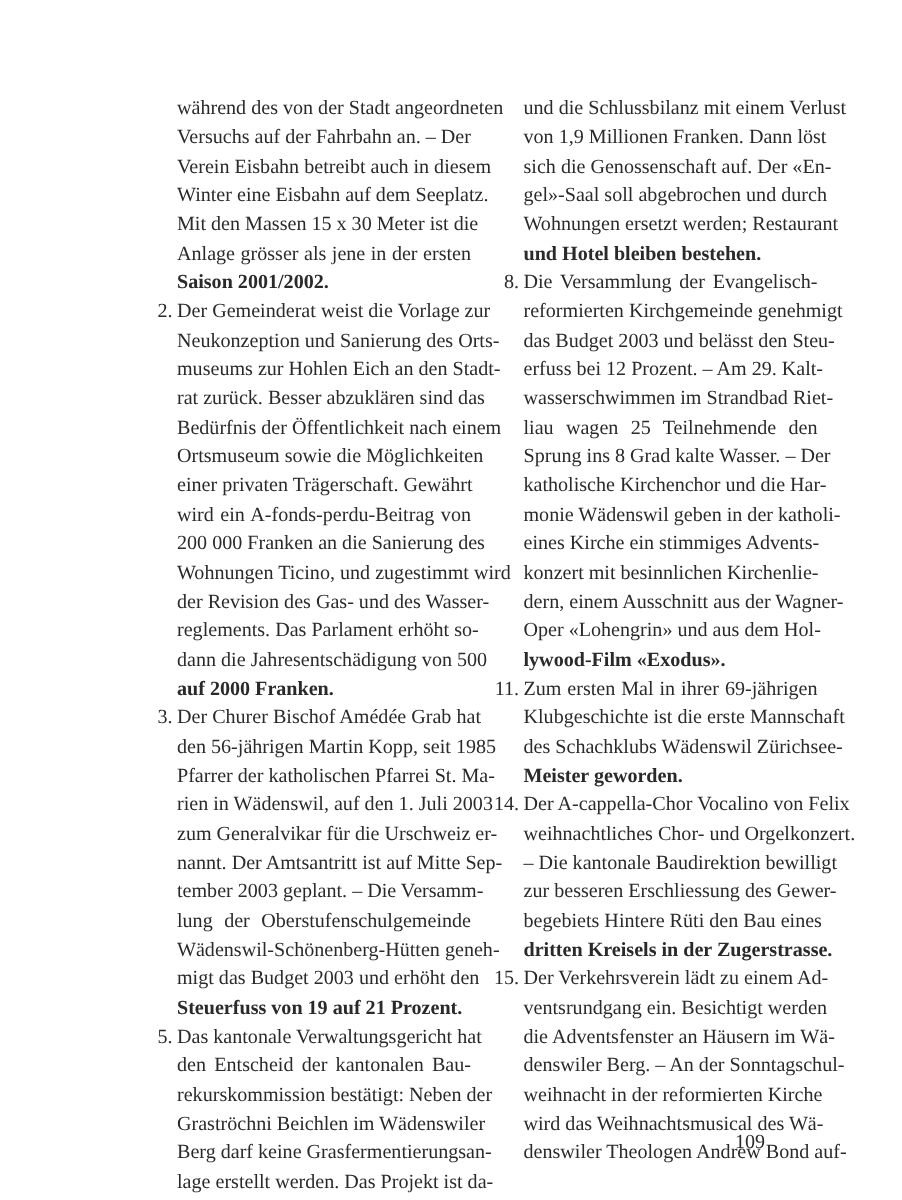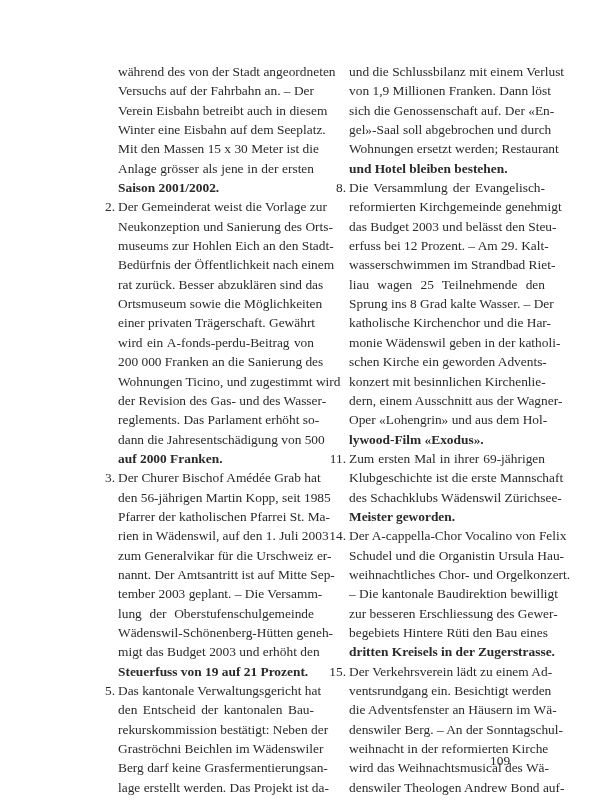--- a/index.html
+++ b/index.html
@@ -25,22 +25,22 @@
       <span class="line">Winter eine Eisbahn auf dem Seeplatz.</span>
       <span class="line">Mit den Massen 15 x 30 Meter ist die</span>
       <span class="line">Anlage grösser als jene in der ersten</span>
       <span class="line last">Saison 2001/2002.</span>
     </div>
     <div class="item">
       <span class="num">2.</span>
       <span class="line">Der Gemeinderat weist die Vorlage zur</span>
       <span class="line">Neukonzeption und Sanierung des Orts-</span>
       <span class="line">museums zur Hohlen Eich an den Stadt-</span>
+      <span class="line">rat zurück. Besser abzuklären sind das</span>
       <span class="line">Bedürfnis der Öffentlichkeit nach einem</span>
-      <span class="line">rat zurück. Besser abzuklären sind das</span>
       <span class="line">Ortsmuseum sowie die Möglichkeiten</span>
       <span class="line">einer privaten Trägerschaft. Gewährt</span>
       <span class="line">wird ein A-fonds-perdu-Beitrag von</span>
       <span class="line">200 000 Franken an die Sanierung des</span>
       <span class="line">Wohnungen Ticino, und zugestimmt wird</span>
       <span class="line">der Revision des Gas- und des Wasser-</span>
       <span class="line">reglements. Das Parlament erhöht so-</span>
       <span class="line">dann die Jahresentschädigung von 500</span>
       <span class="line last">auf 2000 Franken.</span>
     </div>
@@ -82,37 +82,36 @@
       <span class="num">8.</span>
       <span class="line">Die Versammlung der Evangelisch-</span>
       <span class="line">reformierten Kirchgemeinde genehmigt</span>
       <span class="line">das Budget 2003 und belässt den Steu-</span>
       <span class="line">erfuss bei 12 Prozent. – Am 29. Kalt-</span>
       <span class="line">wasserschwimmen im Strandbad Riet-</span>
       <span class="line">liau wagen 25 Teilnehmende den</span>
       <span class="line">Sprung ins 8 Grad kalte Wasser. – Der</span>
       <span class="line">katholische Kirchenchor und die Har-</span>
       <span class="line">monie Wädenswil geben in der katholi-</span>
-      <span class="line">schen Kirche ein geworden Advents-</span>
+      <span class="line">eines Kirche ein stimmiges Advents-</span>
       <span class="line">konzert mit besinnlichen Kirchenlie-</span>
       <span class="line">dern, einem Ausschnitt aus der Wagner-</span>
       <span class="line">Oper «Lohengrin» und aus dem Hol-</span>
       <span class="line last">lywood-Film «Exodus».</span>
     </div>
     <div class="item">
       <span class="num">11.</span>
       <span class="line">Zum ersten Mal in ihrer 69-jährigen</span>
       <span class="line">Klubgeschichte ist die erste Mannschaft</span>
       <span class="line">des Schachklubs Wädenswil Zürichsee-</span>
       <span class="line last">Meister geworden.</span>
     </div>
     <div class="item">
       <span class="num">14.</span>
       <span class="line">Der A-cappella-Chor Vocalino von Felix</span>
-      <span class="line">Schudel und die Organistin Ursula Hau-</span>
       <span class="line">weihnachtliches Chor- und Orgelkonzert.</span>
       <span class="line">– Die kantonale Baudirektion bewilligt</span>
       <span class="line">zur besseren Erschliessung des Gewer-</span>
       <span class="line">begebiets Hintere Rüti den Bau eines</span>
       <span class="line last">dritten Kreisels in der Zugerstrasse.</span>
     </div>
     <div class="item">
       <span class="num">15.</span>
       <span class="line">Der Verkehrsverein lädt zu einem Ad-</span>
       <span class="line">ventsrundgang ein. Besichtigt werden</span>

